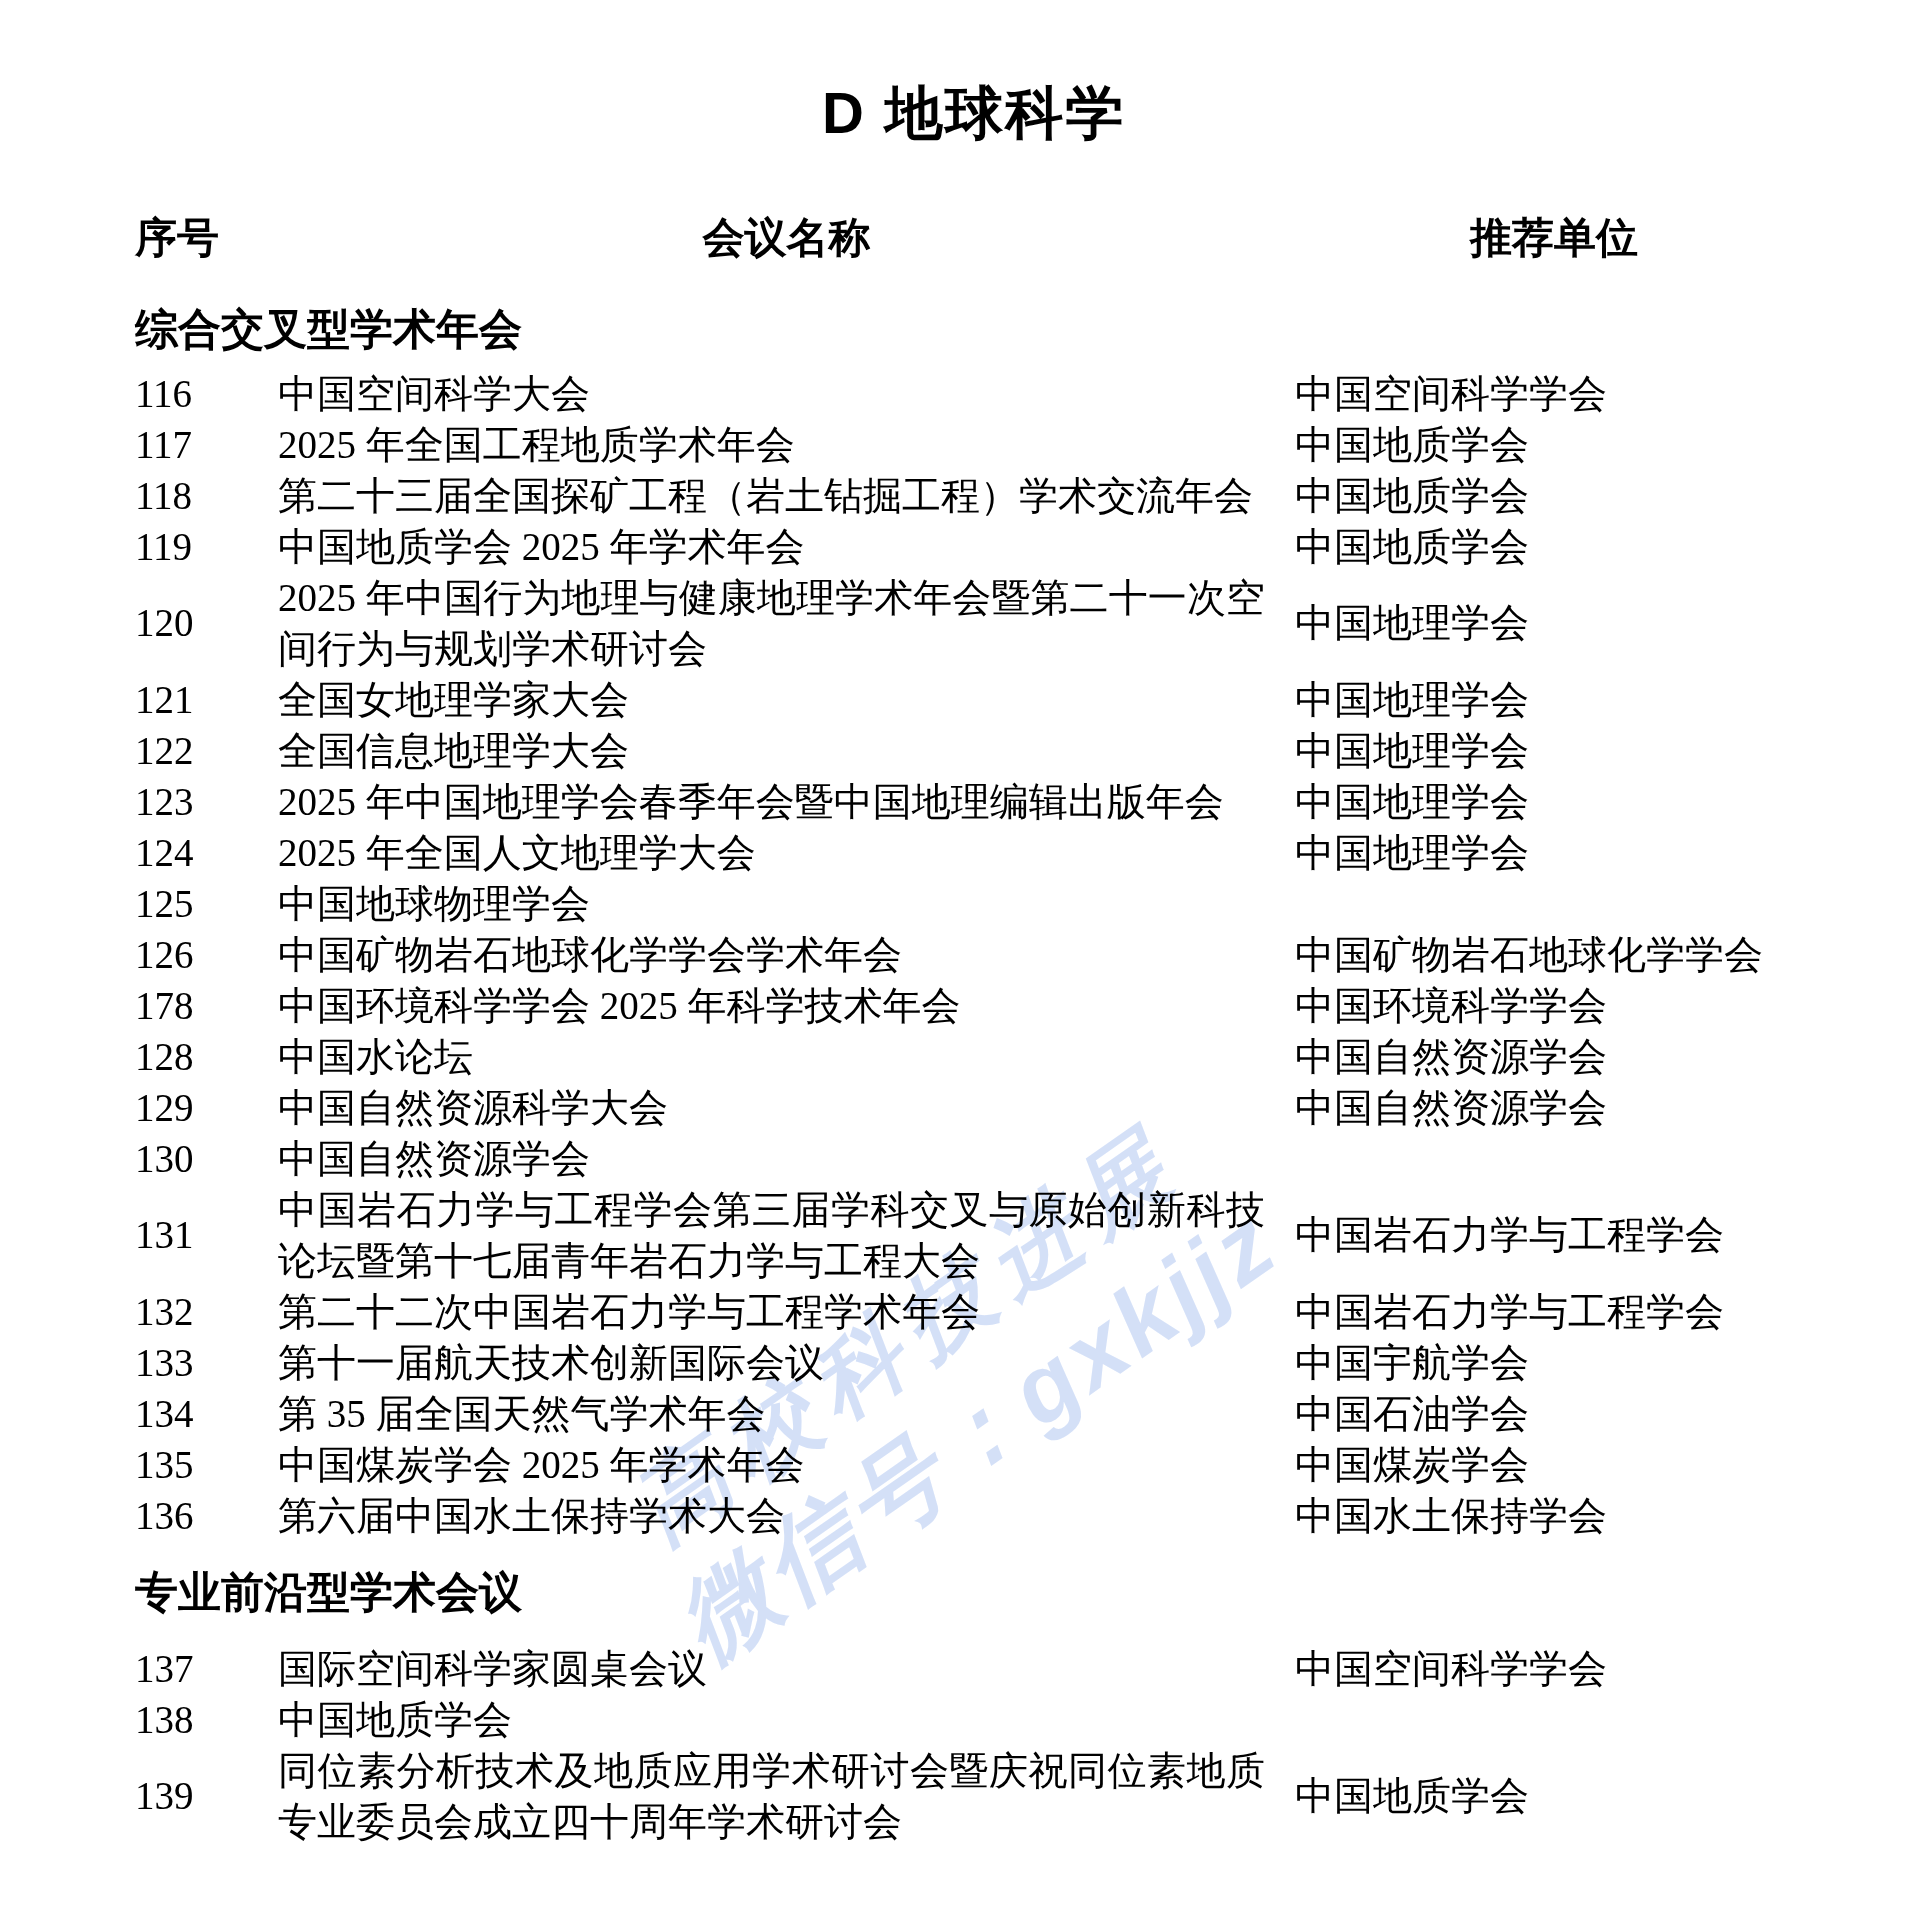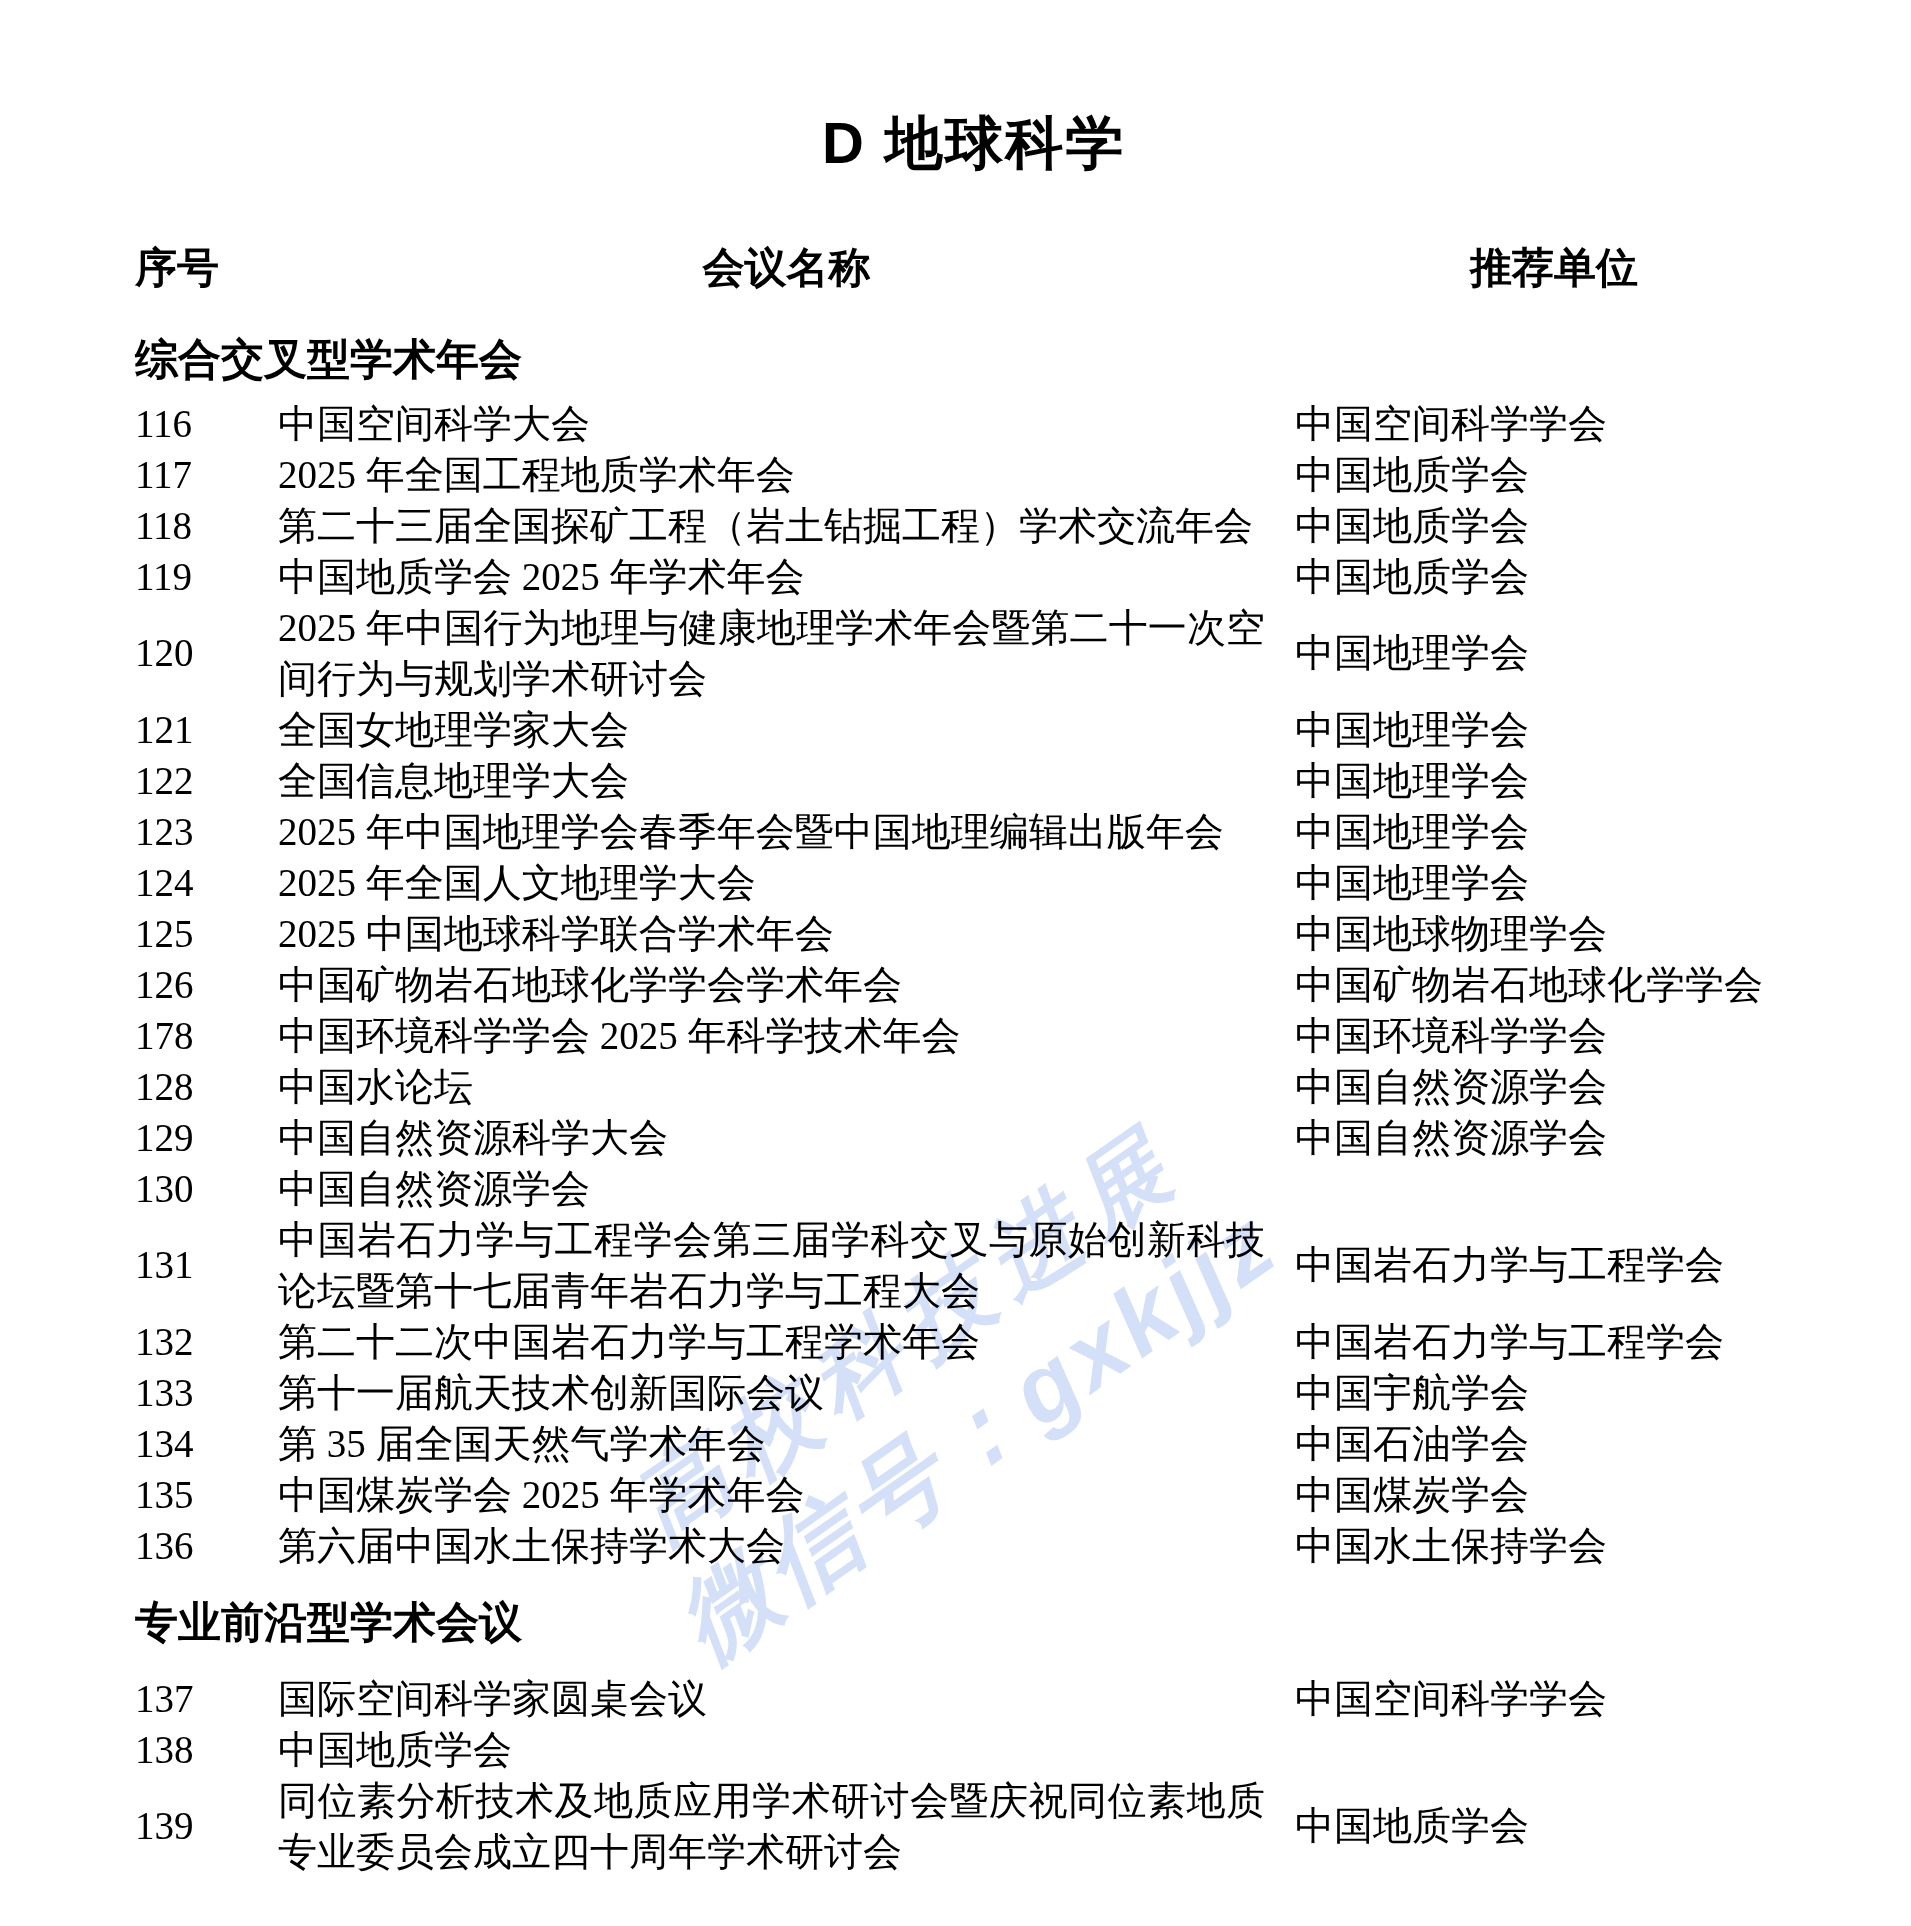--- a/index.html
+++ b/index.html
@@ -33,21 +33,21 @@
   .wm-line2 { font-size: 96px; letter-spacing: 5.4px; line-height: 1.30; white-space: nowrap; }
 
   .content {
     position: relative;
     z-index: 1;
     padding: 0 98px 0 135px;
   }
 
   .title {
     margin: 0;
-    padding-top: 110px;
+    padding-top: 80px;
     text-align: center;
     font-family: "Liberation Sans", "DejaVu Sans", sans-serif;
     font-weight: 700;
     font-size: 58px;
     line-height: 65px;
     letter-spacing: 2.3px;
   }
 
   .col-headers {
     display: flex;
@@ -152,21 +152,20 @@
             <div class="c-name">2025 年中国地理学会春季年会暨中国地理编辑出版年会</div>
             <div class="c-rec">中国地理学会</div>
           </div>
           <div class="trow">
             <div class="c-idx">124</div>
             <div class="c-name">2025 年全国人文地理学大会</div>
             <div class="c-rec">中国地理学会</div>
           </div>
           <div class="trow">
             <div class="c-idx">125</div>
-            <div class="c-name">2025 中国地球科学联合学术年会</div>
             <div class="c-rec">中国地球物理学会</div>
           </div>
           <div class="trow">
             <div class="c-idx">126</div>
             <div class="c-name">中国矿物岩石地球化学学会学术年会</div>
             <div class="c-rec">中国矿物岩石地球化学学会</div>
           </div>
           <div class="trow">
             <div class="c-idx">178</div>
             <div class="c-name">中国环境科学学会 2025 年科学技术年会</div>

